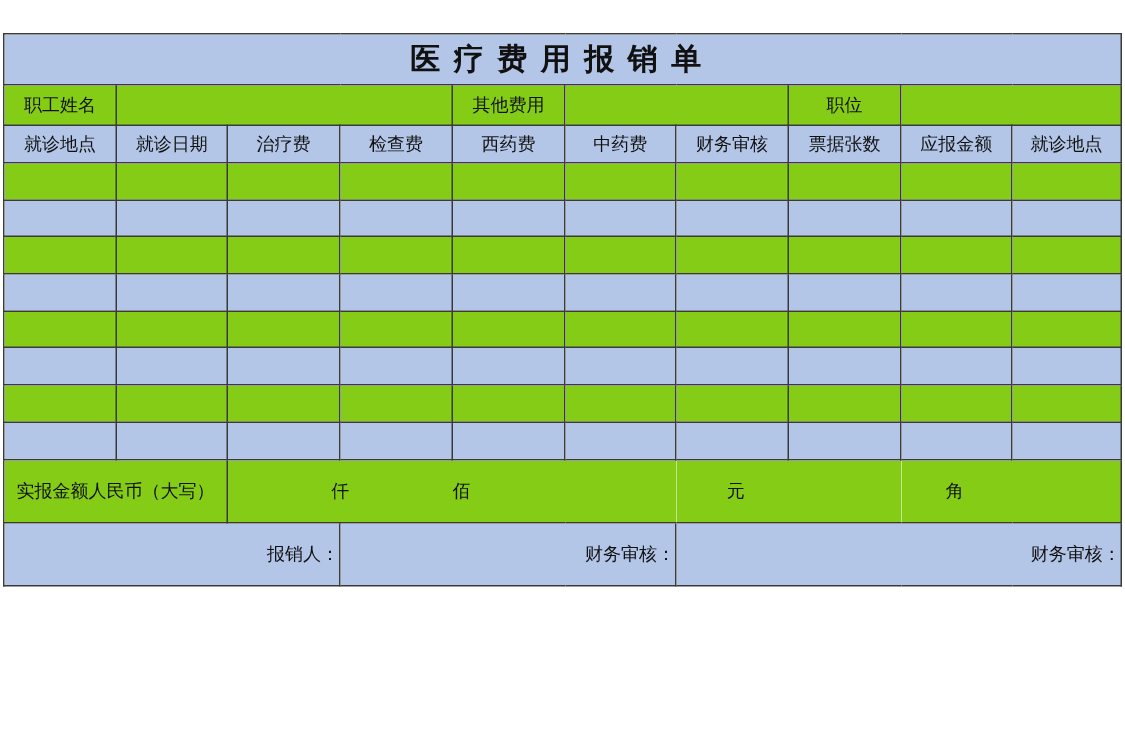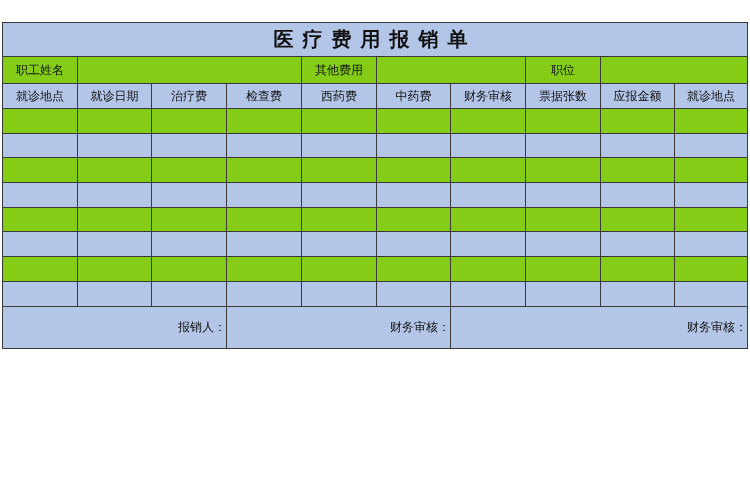--- a/index.html
+++ b/index.html
@@ -161,20 +161,27 @@
           <td></td>
           <td></td>
           <td></td>
           <td></td>
           <td></td>
           <td></td>
           <td></td>
           <td></td>
     </tr>
 
+    <tr class="amount-row white">
+      <td colspan="2">实报金额人民币（大写）</td>
+      <td colspan="2" style="border-right:none;"><span class="unit">仟</span></td>
+      <td colspan="2" style="border-left:none;border-right:none;text-align:left;padding-left:0;"><span class="unit">佰</span></td>
+      <td colspan="2" style="border-left:none;border-right:none;text-align:left;padding-left:34px;"><span class="unit">元</span></td>
+      <td colspan="2" style="border-left:none;text-align:left;padding-left:30px;"><span class="unit">角</span></td>
+    </tr>
 
     <tr class="sign-row blue">
       <td colspan="3">报销人：</td>
       <td colspan="3">财务审核：</td>
       <td colspan="4">财务审核：</td>
     </tr>
 
 
   </tbody>
     </table>

